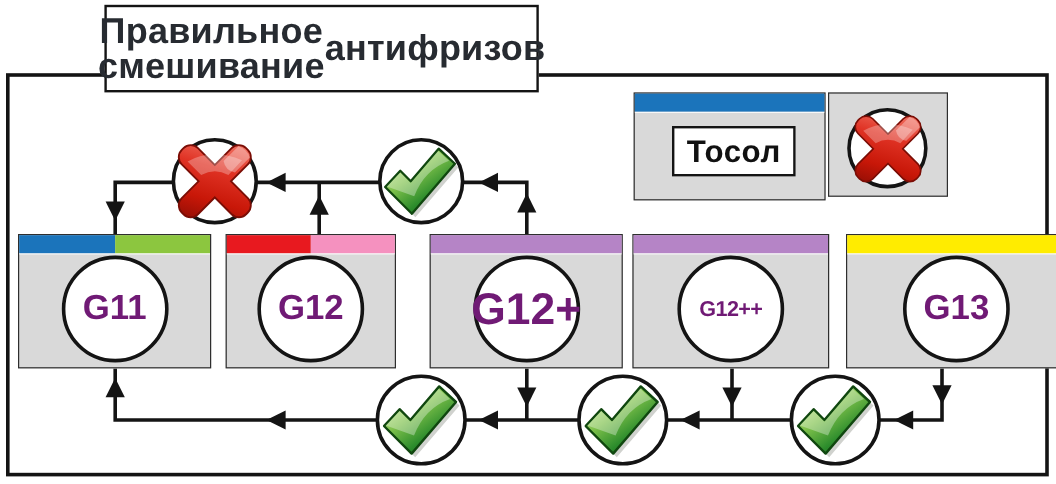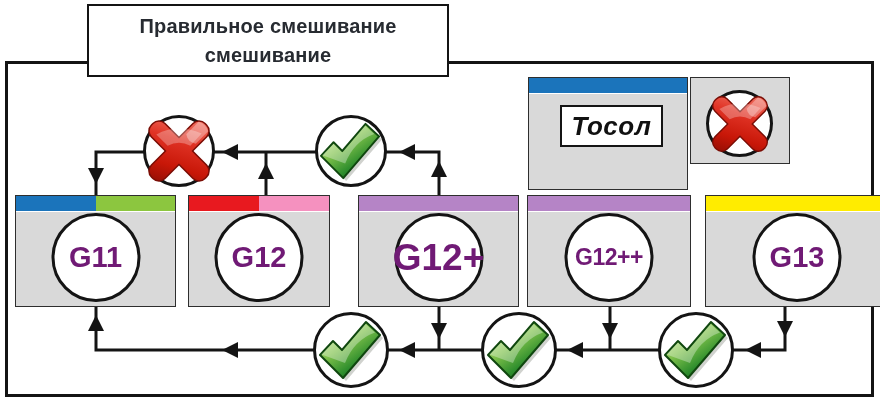--- a/index.html
+++ b/index.html
@@ -8,22 +8,22 @@
     font-family:"Liberation Sans", sans-serif;
   }
   .frame{
     position:absolute;left:5px;top:61px;width:869px;height:336px;
     border:3px solid #141414;box-sizing:border-box;background:transparent;
   }
   .wires{position:absolute;left:0;top:0;width:880px;height:403px;}
   .titlebox{
     position:absolute;left:87px;top:4px;width:362px;height:73px;box-sizing:border-box;
     background:#ffffff;border:2.5px solid #141414;z-index:6;
-    display:flex;flex-direction:column;align-items:center;justify-content:center;
-    text-align:center;color:#272b31;font-weight:bold;font-size:20px;line-height:29px;
+    display:flex;flex-direction:row;align-items:center;justify-content:center;
+    text-align:center;color:#272b31;font-weight:bold;font-size:30px;line-height:29px;
     letter-spacing:.2px;
   }
   .panel{
     position:absolute;background:#d9d9d9;border:1.5px solid #2e2e2e;box-sizing:border-box;
   }
   .stripe{
     position:absolute;left:0;top:0;width:100%;height:15px;display:flex;
     border-bottom:1.5px solid #ffffff;box-sizing:content-box;
   }
   .stripe span{display:block;height:100%;flex:1;}
@@ -39,21 +39,21 @@
   }
   .badge{
     position:absolute;top:17px;left:50%;transform:translateX(-50%);
     width:89px;height:89px;border-radius:50%;background:#ffffff;
     border:3px solid #141414;box-sizing:border-box;
     display:flex;align-items:center;justify-content:center;
     font-weight:bold;color:#701a75;z-index:3;
   }
   .badge.fs-lg{font-size:29px;}
   .badge.fs-md{font-size:37px;}
-  .badge.fs-sm{font-size:23px;letter-spacing:-0.5px;}
+  .badge.fs-sm{font-size:18px;letter-spacing:-0.5px;}
   .icon-circle{
     position:absolute;border-radius:50%;background:#ffffff;
     border:3px solid #141414;box-sizing:border-box;z-index:5;
     display:flex;align-items:center;justify-content:center;
   }
   .icon-circle svg{display:block;}
   .defs-hidden{position:absolute;width:0;height:0;overflow:hidden;}
 </style>
 </head>
 <body>
@@ -118,24 +118,24 @@
       <polygon points="439,339 431,323 447,323"></polygon>
       <polygon points="567,350 583,342 583,358"></polygon>
       <polygon points="610,339 602,323 618,323"></polygon>
       <polygon points="745,350 761,342 761,358"></polygon>
       <polygon points="785,337 777,321 793,321"></polygon>
     </g>
   </svg>
 
   <div class="titlebox">
     <div>Правильное смешивание</div>
-    <div>смешивание</div>
-  </div>
-
-  <div class="panel" style="left:528px;top:77px;width:160px;height:113px;font-style:italic;">
+    <div>антифризов</div>
+  </div>
+
+  <div class="panel" style="left:528px;top:77px;width:160px;height:90px;">
     <div class="stripe">
       <span style="background: rgb(27, 116, 187);"></span>
     </div>
     <div class="tosol-label-box">
       <span>Тосол</span>
     </div>
   </div>
   <div class="panel" style="left:690px;top:77px;width:100px;height:87px;"></div>
   <div class="icon-circle" style="left:706px;top:90px;width:67px;height:67px;">
     <svg width="60" height="60">

